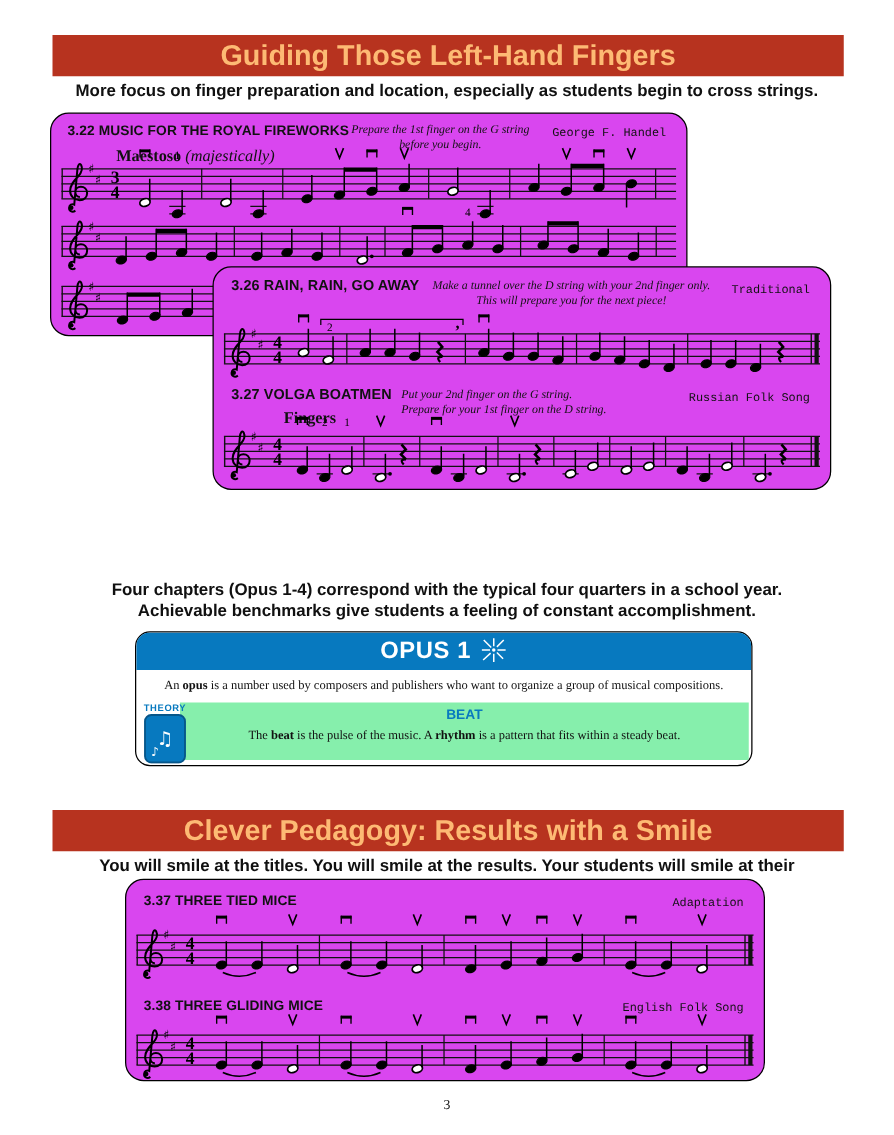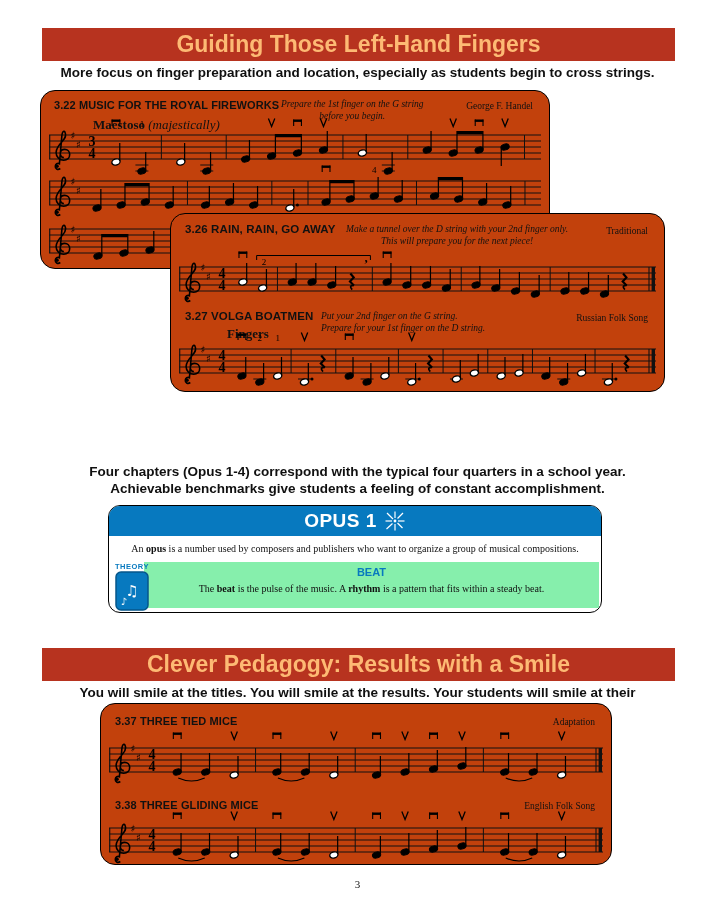--- a/index.html
+++ b/index.html
@@ -3,25 +3,25 @@
 <meta charset="utf-8">
 <style>
   html,body{margin:0;padding:0;background:#fff;}
   .page{position:relative;width:715px;height:908px;background:#fff;overflow:hidden;
         font-family:"Liberation Sans",sans-serif;color:#111;}
   .banner{position:absolute;left:42px;width:633px;height:33px;color:#fdba74;
           font-weight:bold;font-size:23px;text-align:center;line-height:33px;}
   .sub{position:absolute;left:0;width:715px;text-align:center;font-weight:bold;
        font-size:13.5px;line-height:17px;color:#101010;}
   .sub .inner{display:inline-block;max-width:600px;}
-  .mcard{position:absolute;background:#c2410c;border:1.4px solid #000;border-radius:15px;overflow:hidden;}
+  .mcard{position:absolute;background:#d946ef;border:1.4px solid #000;border-radius:15px;overflow:hidden;}
   .mtitle{position:absolute;font-weight:bold;font-size:11px;letter-spacing:0.1px;white-space:nowrap;}
   .minstr{position:absolute;font-family:"Liberation Serif",serif;font-style:italic;
           font-size:9.5px;line-height:12px;text-align:center;white-space:nowrap;}
-  .mcredit{position:absolute;font-family:Liberation Serif, serif;font-size:9.5px;white-space:nowrap;}
+  .mcredit{position:absolute;font-family:Liberation Mono, monospace;font-size:9.5px;white-space:nowrap;}
   .tempo{position:absolute;font-family:"Liberation Serif",serif;font-size:13px;white-space:nowrap;text-align:center;}
   .tempo b{font-family:"Liberation Serif",serif;}
   .tempo i{font-style:italic;}
   .staffbox{position:absolute;}
   .opus-card{position:absolute;left:108px;top:505px;width:492px;height:106px;background:#fff;
              border:1.5px solid #000;border-radius:12px;overflow:hidden;}
   .opus-banner{position:absolute;left:0;top:0;width:100%;height:30px;color:#fff;
                text-align:center;line-height:30px;font-weight:bold;font-size:19px;letter-spacing:0.5px;}
   .opus-banner svg{vertical-align:-5px;margin-left:7px;}
   .opus-desc{position:absolute;left:0;top:37px;width:100%;text-align:center;

